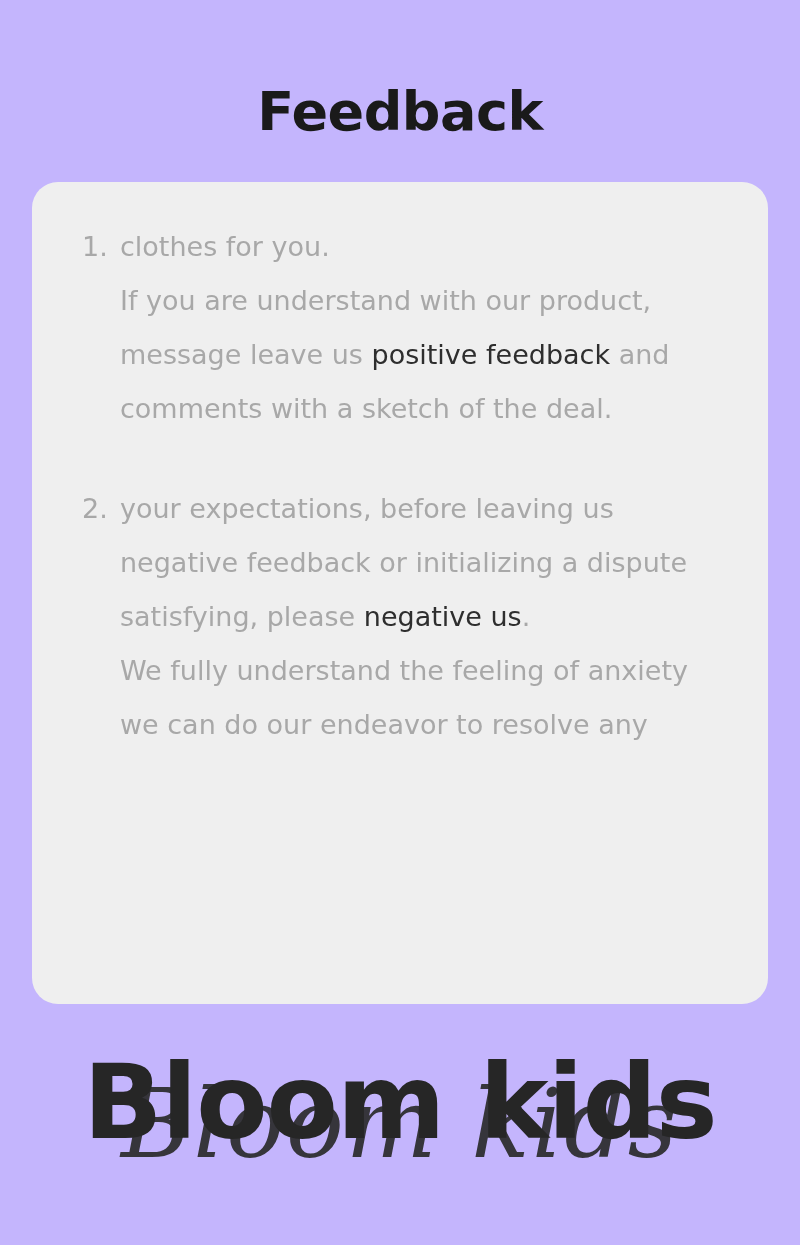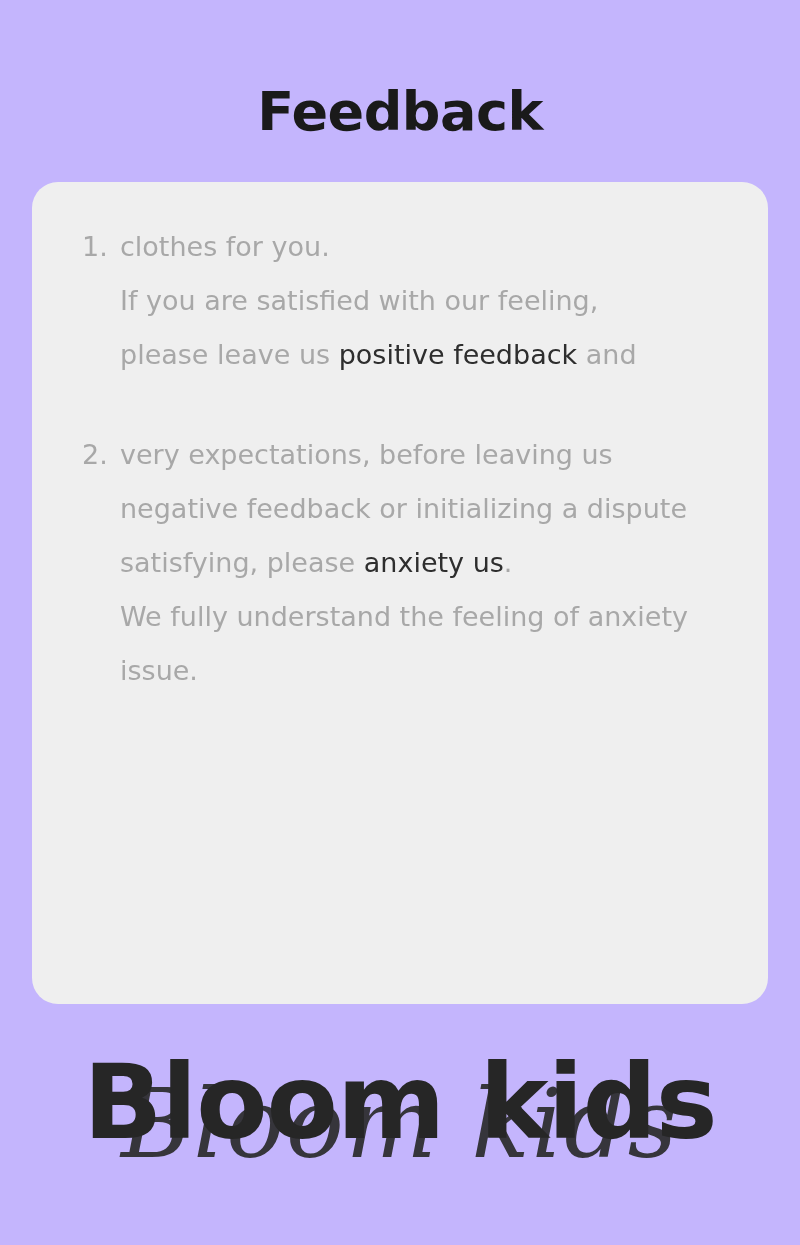--- a/index.html
+++ b/index.html
@@ -108,33 +108,34 @@
 
 <div class="page">
 
   <div class="title">Feedback</div>
 
   <div class="card">
     <div class="item">
       <div class="num">1.</div>
       <div class="lines">
         <div class="line"><span>clothes for you.</span></div>
-        <div class="line"><span>If you are satisfied with our feeling,</span></div>
-        <div class="line"><span>please leave us </span><span class="hl">positive feedback</span><span> and</span></div>
+        <div class="line"><span>If you are understand with our product,</span></div>
+        <div class="line"><span>message leave us </span><span class="hl">positive feedback</span><span> and</span></div>
+        <div class="line"><span>comments with a sketch of the deal.</span></div>
       </div>
     </div>
 
     <div class="item">
       <div class="num">2.</div>
       <div class="lines">
-        <div class="line"><span>very expectations, before leaving us</span></div>
+        <div class="line"><span>your expectations, before leaving us</span></div>
         <div class="line"><span>negative feedback or initializing a dispute</span></div>
-        <div class="line"><span>satisfying, please </span><span class="hl">anxiety us</span><span>.</span></div>
+        <div class="line"><span>satisfying, please </span><span class="hl">negative us</span><span>.</span></div>
         <div class="line"><span>We fully understand the feeling of anxiety</span></div>
-        <div class="line"><span>issue.</span></div>
+        <div class="line"><span>we can do our endeavor to resolve any</span></div>
       </div>
     </div>
   </div>
 
   <div class="logo-wrap">
     <div class="logo-script">Bloom kids</div>
     <div class="logo-bold">Bloom kids</div>
   </div>
 
 </div>

